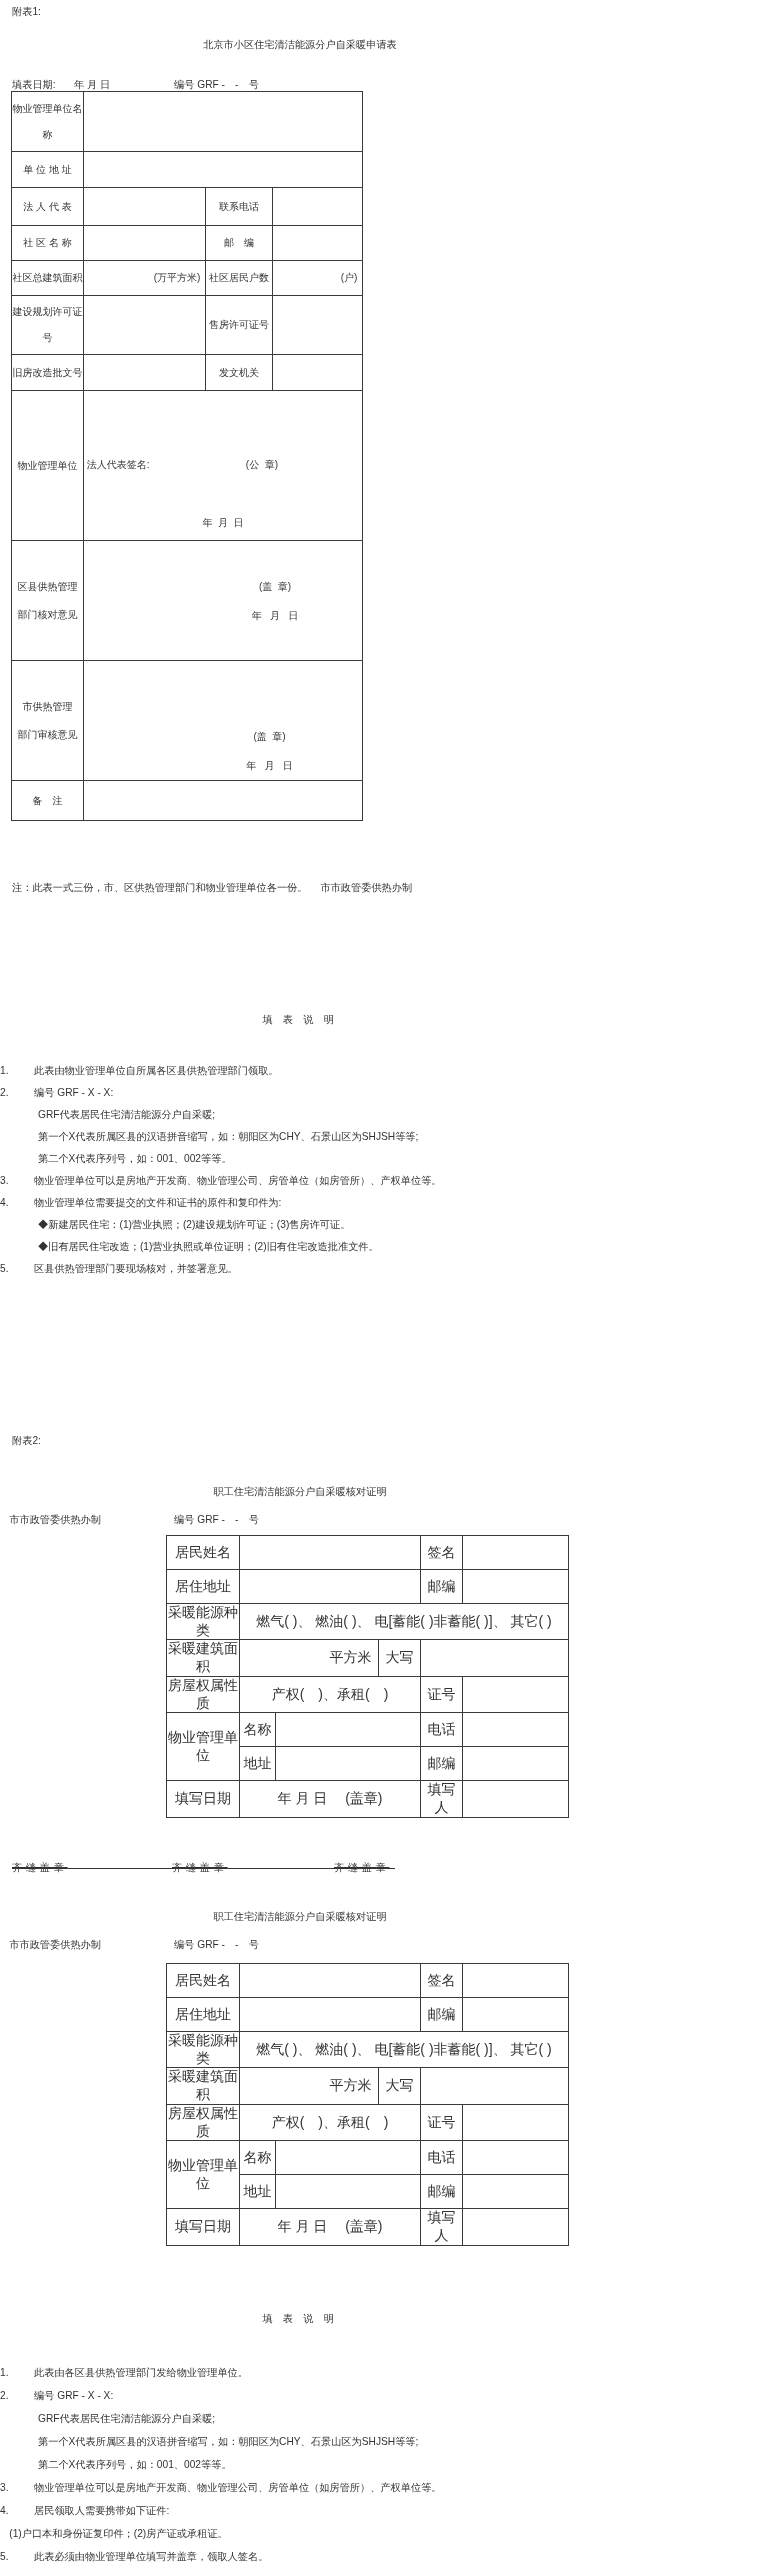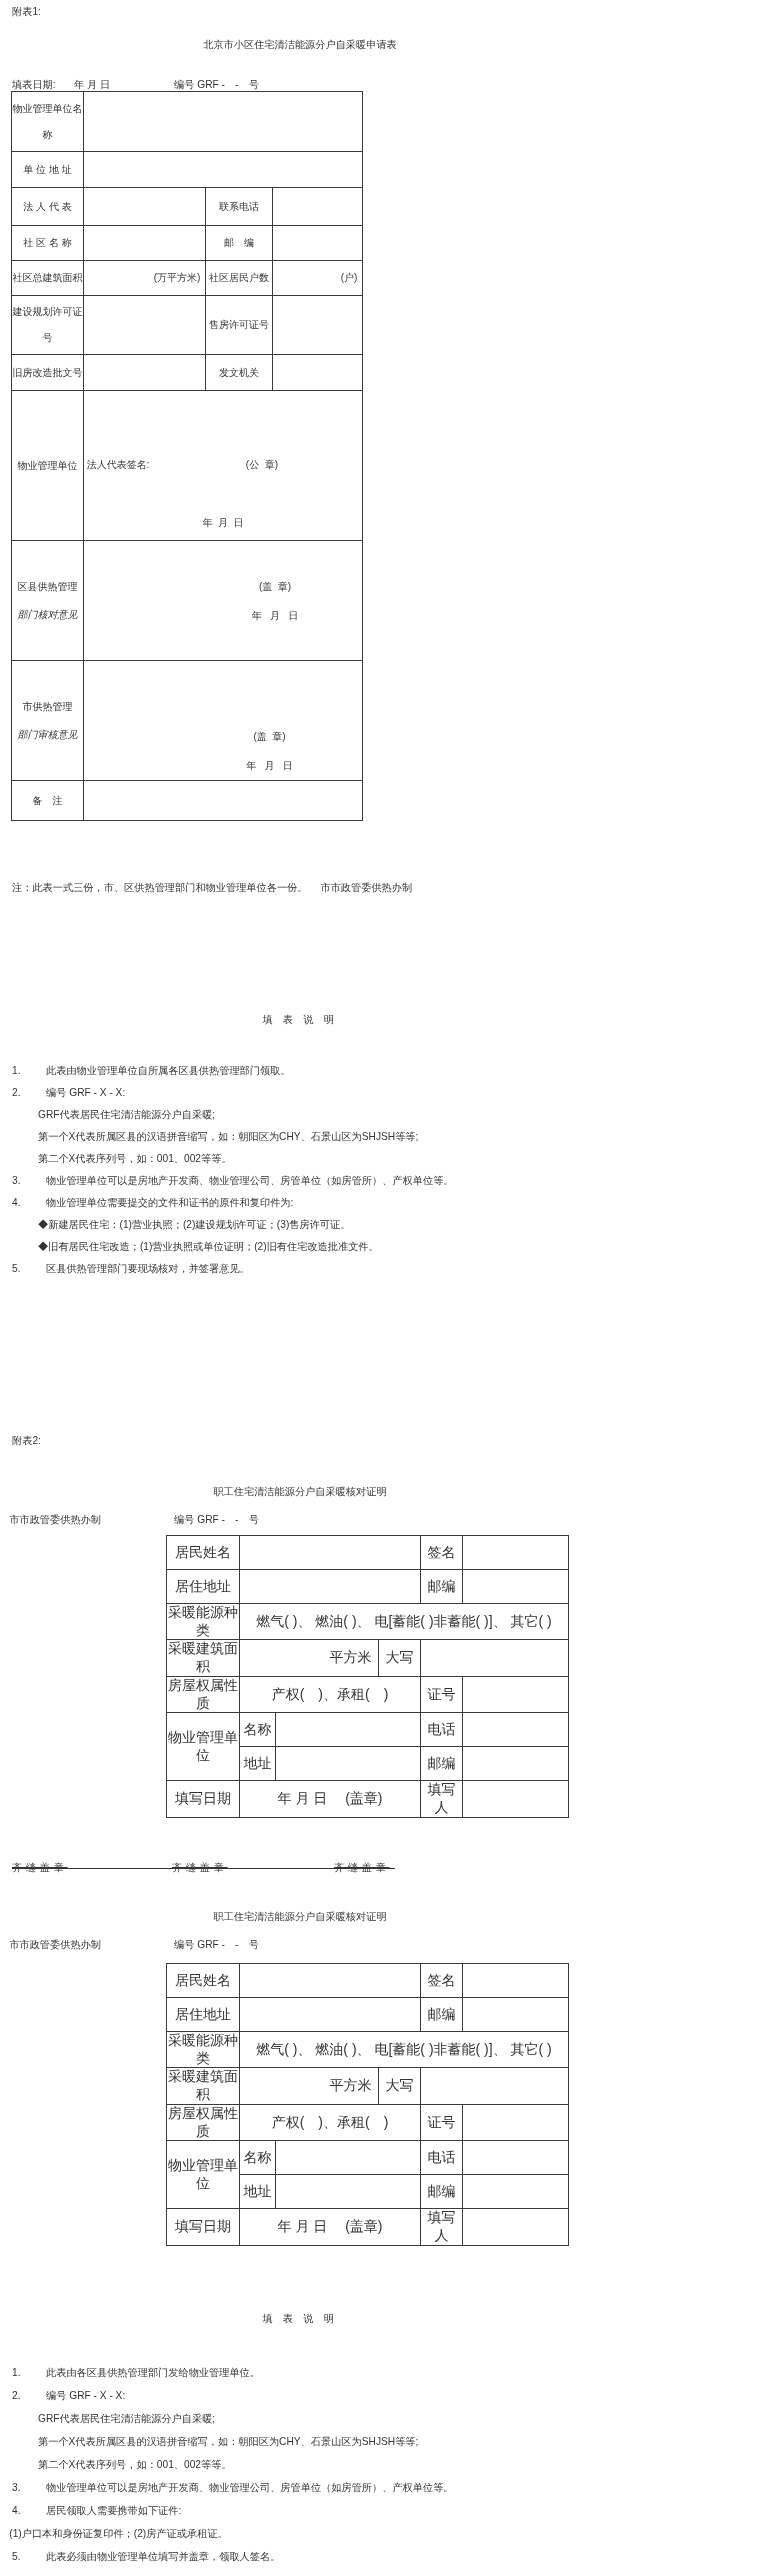--- a/index.html
+++ b/index.html
@@ -26,38 +26,38 @@
     padding:0;
     overflow:hidden;
   }
   
   #app-table{position:absolute;left:11px;top:91px;width:350px;font-size:10.2px;}
   #app-table td{font-size:10px;line-height:14px;}
   .h65{height:60px}.h39{height:36px}.h41{height:38px}.h38{height:35px}
   .h64{height:59px}.h161{height:150px}.h129{height:120px}.h162{height:120px}.h43{height:40px}
   .vr{text-align:right;padding-right:4.6px;}
   .two-line div.l2{margin-top:12px;}
-  .lbl-gap{margin-top:14px;font-style:italic;}
+  .lbl-gap{margin-top:14px;}
   .cell-top{vertical-align:top;}
   .sign-row{display:flex;justify-content:space-between;padding:67px 84px 0 2.8px;white-space:pre;}
   .sign-date{text-align:center;margin-top:44px;white-space:pre;}
   .seal9{padding-top:39px;padding-left:104px;white-space:pre;}
   .date9{margin-top:15px;padding-left:104px;white-space:pre;}
   .seal10{padding-top:69px;padding-left:93px;white-space:pre;}
   .date10{margin-top:15px;padding-left:93px;white-space:pre;}
 
   
   .cert-table{position:absolute;left:166px;width:402px;}
   .cert-table td{font-size:14px;line-height:17.7px;height:33px;}
   .cert-table .vr{padding-right:6.5px;}
 
   
   .instr-head{letter-spacing:3.7px;font-size:10.2px;}
   .instr{left:0;width:783px;font-size:10.2px;}
-  .iline{line-height:22px;padding-left:12px;white-space:pre-wrap;}
+  .iline{line-height:22px;padding-left:0;white-space:pre-wrap;}
   .iline .num{display:inline-block;width:34px;}
   .iline.sub{padding-left:38px;}
   .iline.flush{padding-left:9.3px;}
   .instr2 .iline{line-height:23px;}
 
   
   #seam{left:12px;top:1861px;width:383px;height:15px;}
   #seam .line{position:absolute;left:0;top:7.4px;width:383px;border-top:0.9px solid #333;}
   #seam span{
     position:absolute;top:0;font-size:10.2px;letter-spacing:3.7px;

